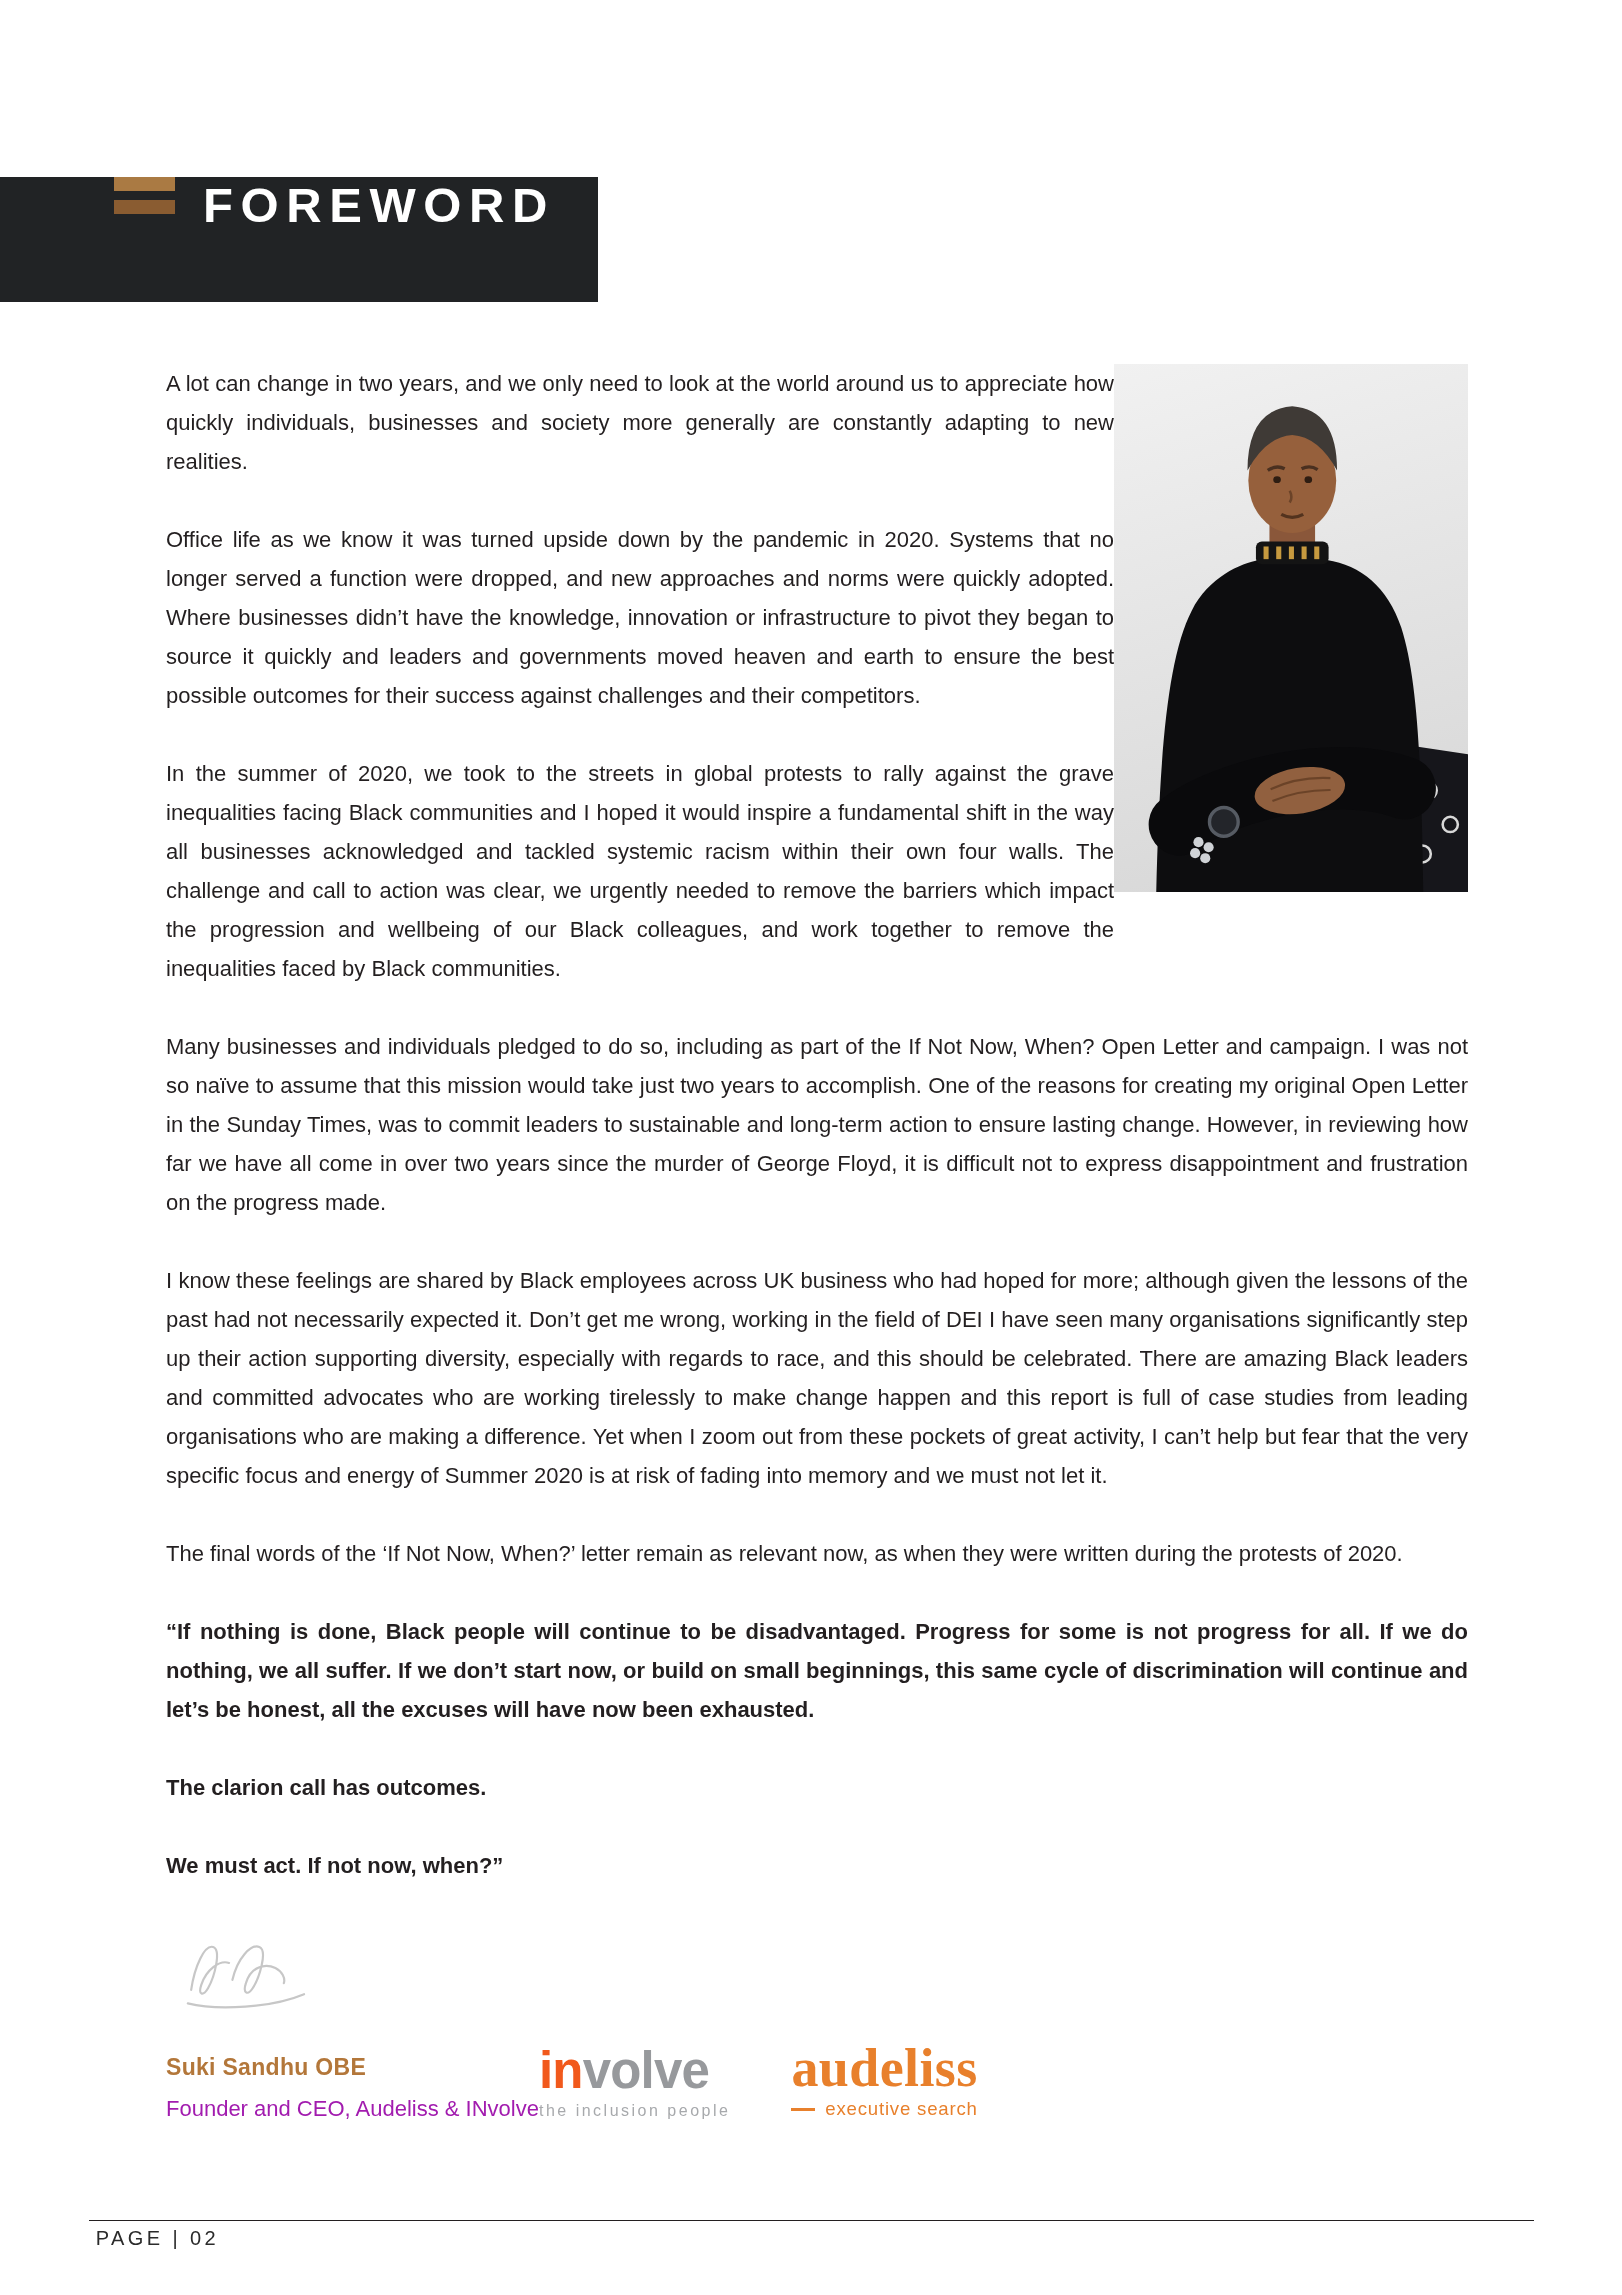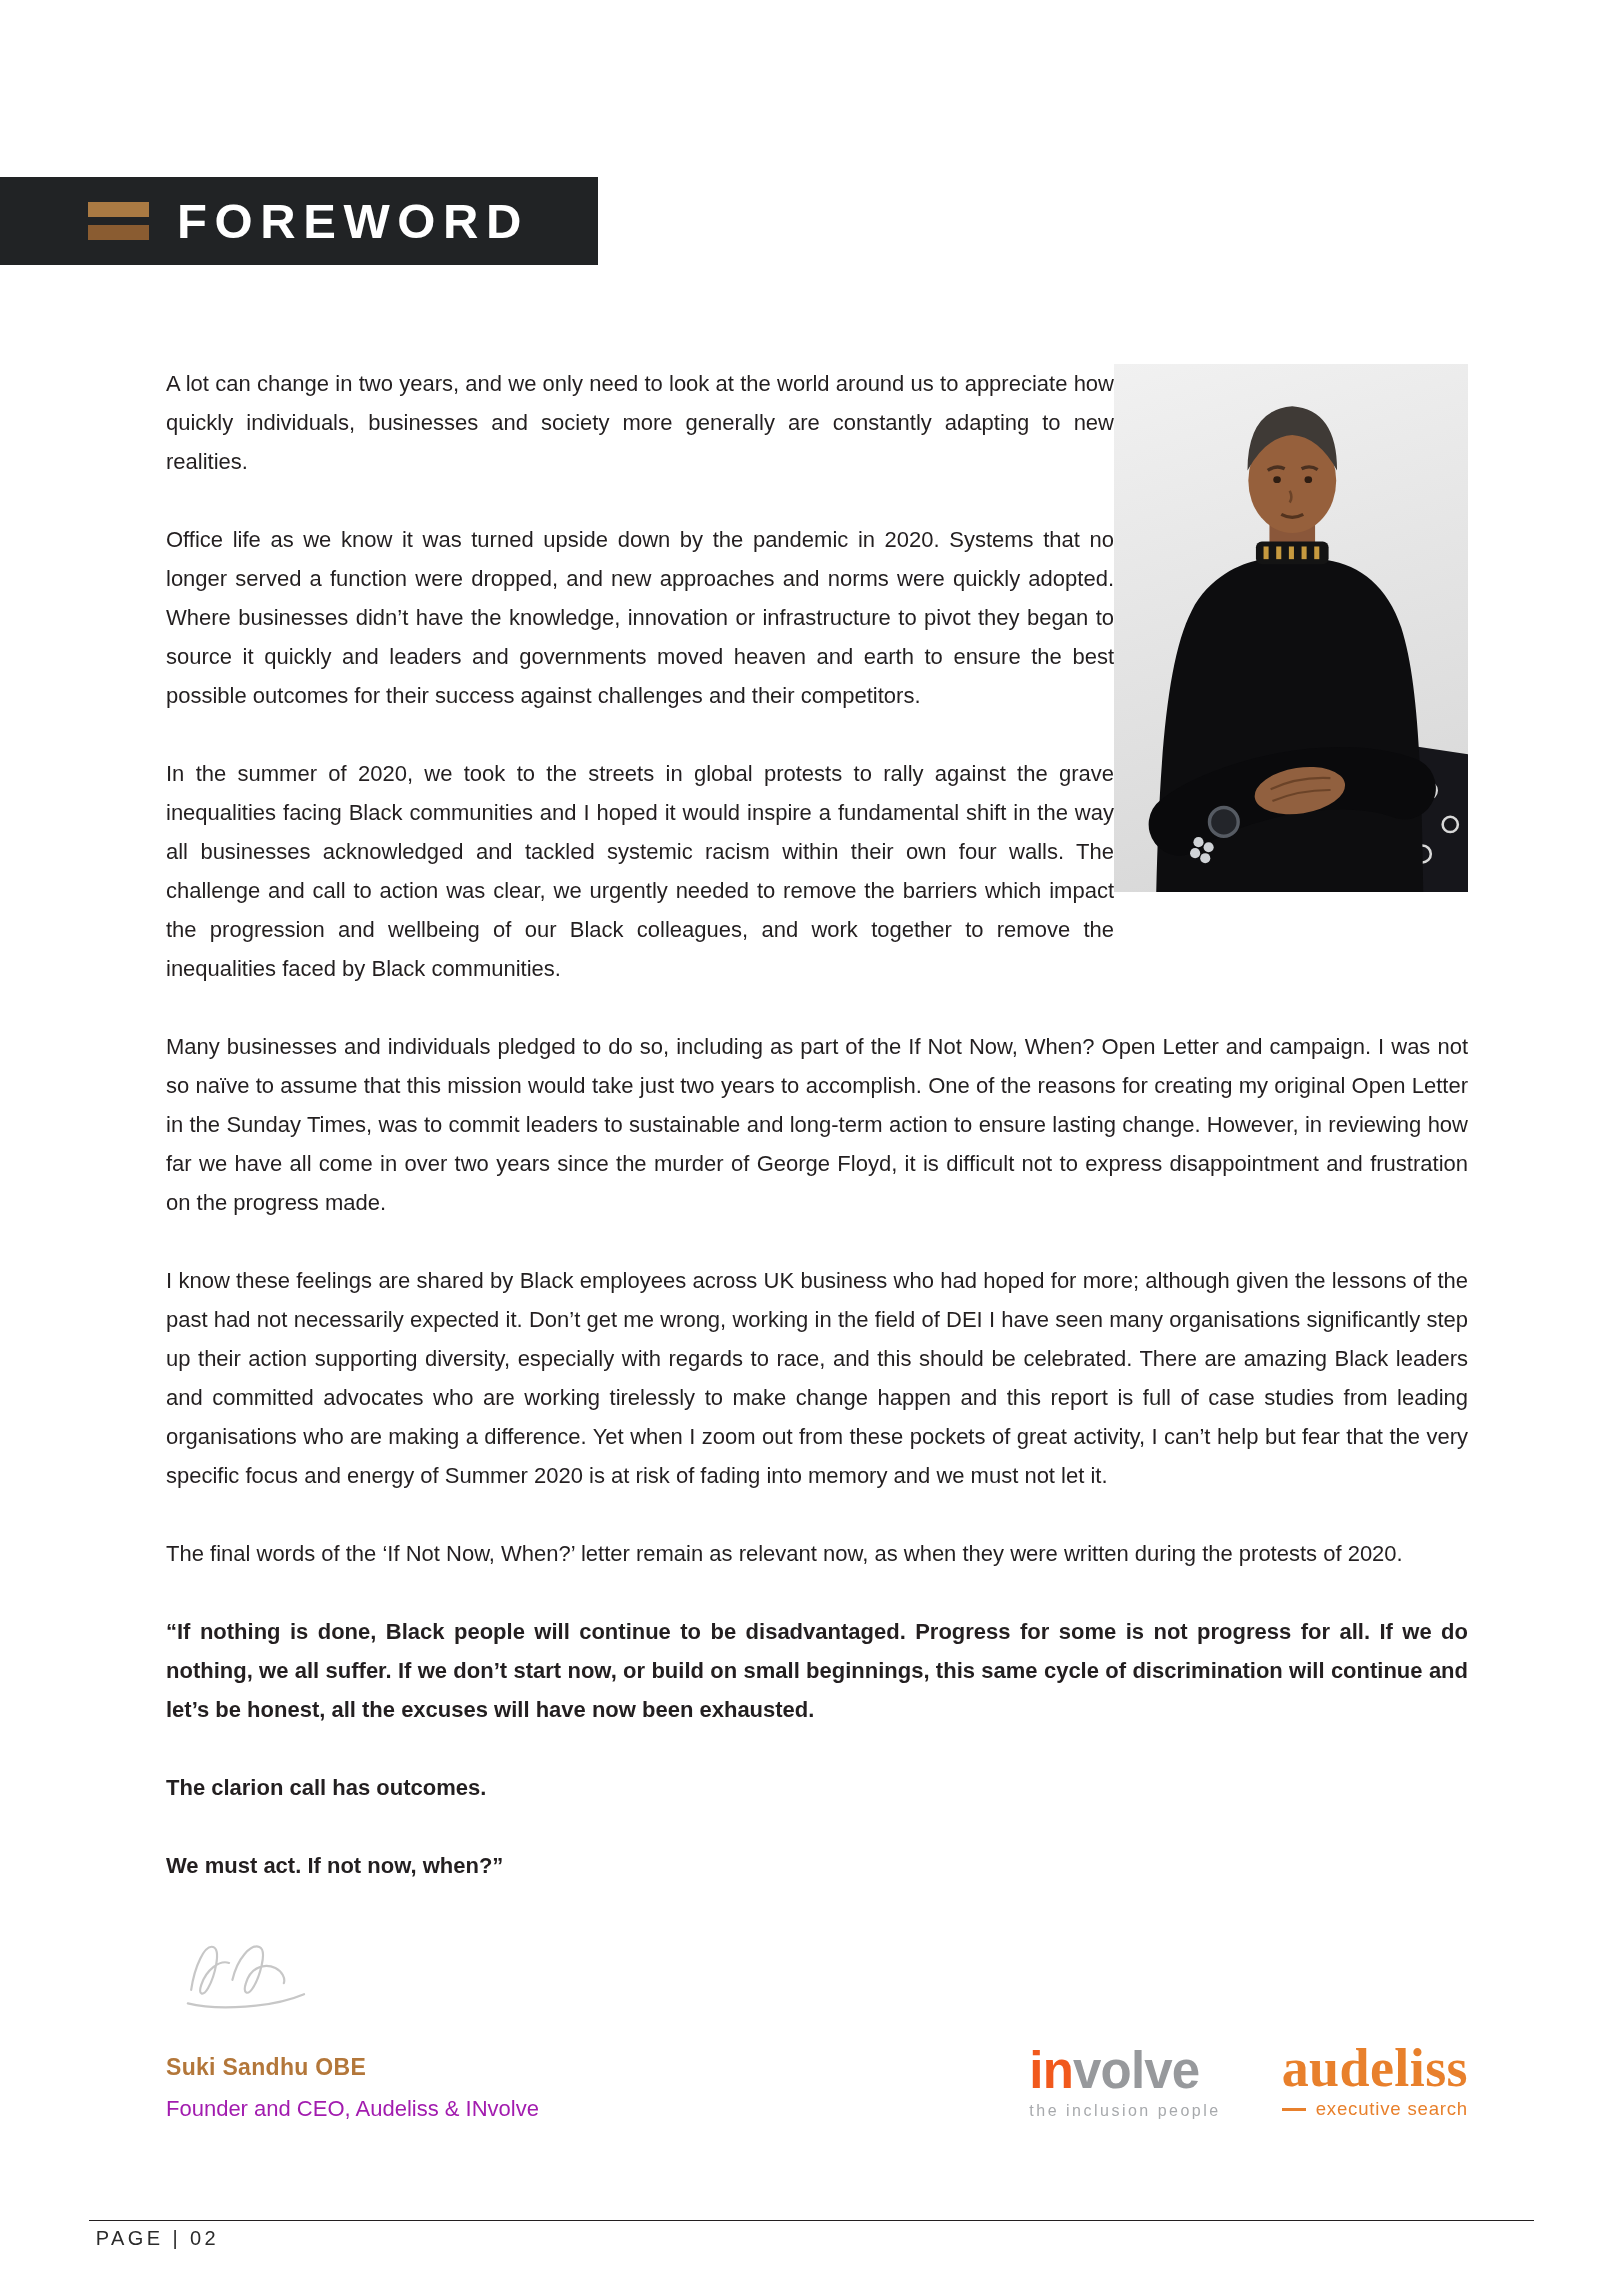--- a/index.html
+++ b/index.html
@@ -1,40 +1,40 @@
 <!DOCTYPE html>
 <html style="font-size:13.5px"><head>
 <meta charset="utf-8">
 <style>
   * { margin:0; padding:0; box-sizing:border-box; }
   html,body { background:#ffffff; }
   body { font-family:"Liberation Sans", sans-serif; color:#231f20; }
   .page { position:relative; width:1623px; height:2295px; background:#ffffff; overflow:hidden; }
 
   
-  .banner { position:absolute; top:177px; left:0; width:598px; height:88px;
-            background:#212325; display:flex; align-items:center; padding-left:88px; }
+  .banner { position:absolute; top:177px; left:0; width:598px; height:125px;
+            background:#212325; display:flex; padding-left:114px; }
   .banner-icon { display:flex; flex-direction:column; gap:8.5px; width:61px; margin-right:28px; flex:0 0 61px; }
   .bar { height:14.4px; width:100%; }
   .bar-top { background:#aa7a43; }
   .bar-bottom { background:#8a5c31; }
   .banner-title { color:#ffffff; font-size:49px; font-weight:700; letter-spacing:7.6px; white-space:nowrap; }
 
   
   .content { position:absolute; top:364px; left:166px; width:1302px; }
   .para { font-size:22px; line-height:39px; text-align:justify; margin-bottom:39px; color:#231f20; }
   .bold { font-weight:700; }
 
   .top-section { display:flex; }
   .top-text { flex:1 1 auto; min-width:0; }
   .portrait { flex:0 0 354px; width:354px; height:528px; overflow:hidden; }
   .portrait svg { display:block; width:100%; height:100%; }
 
   
-  .closing { display:flex; justify-content:space-between; align-items:flex-end; margin-top:41px; }
+  .closing { display:flex; align-items:flex-end; margin-top:41px; }
   .signature-wrap { margin-left:10px; height:103px; }
   .signature-wrap svg { width:139px; height:95px; }
   .author-name { font-size:23px; font-weight:700; color:#b3773a; margin-top:25px; letter-spacing:0.3px; }
   .author-role { font-size:22px; color:#a21caf; margin-top:15px; }
 
   .logos { display:flex; align-items:flex-end; gap:61px; padding-bottom:1.7px; }
   .involve-word { font-size:51px; font-weight:700; letter-spacing:-0.8px; line-height:1; }
   .involve-in { color:#f1591c; }
   .involve-volve { color:#97999c; }
   .involve-tagline { font-size:16px; color:#a7a9ac; letter-spacing:2.5px; margin-top:6.8px; }

